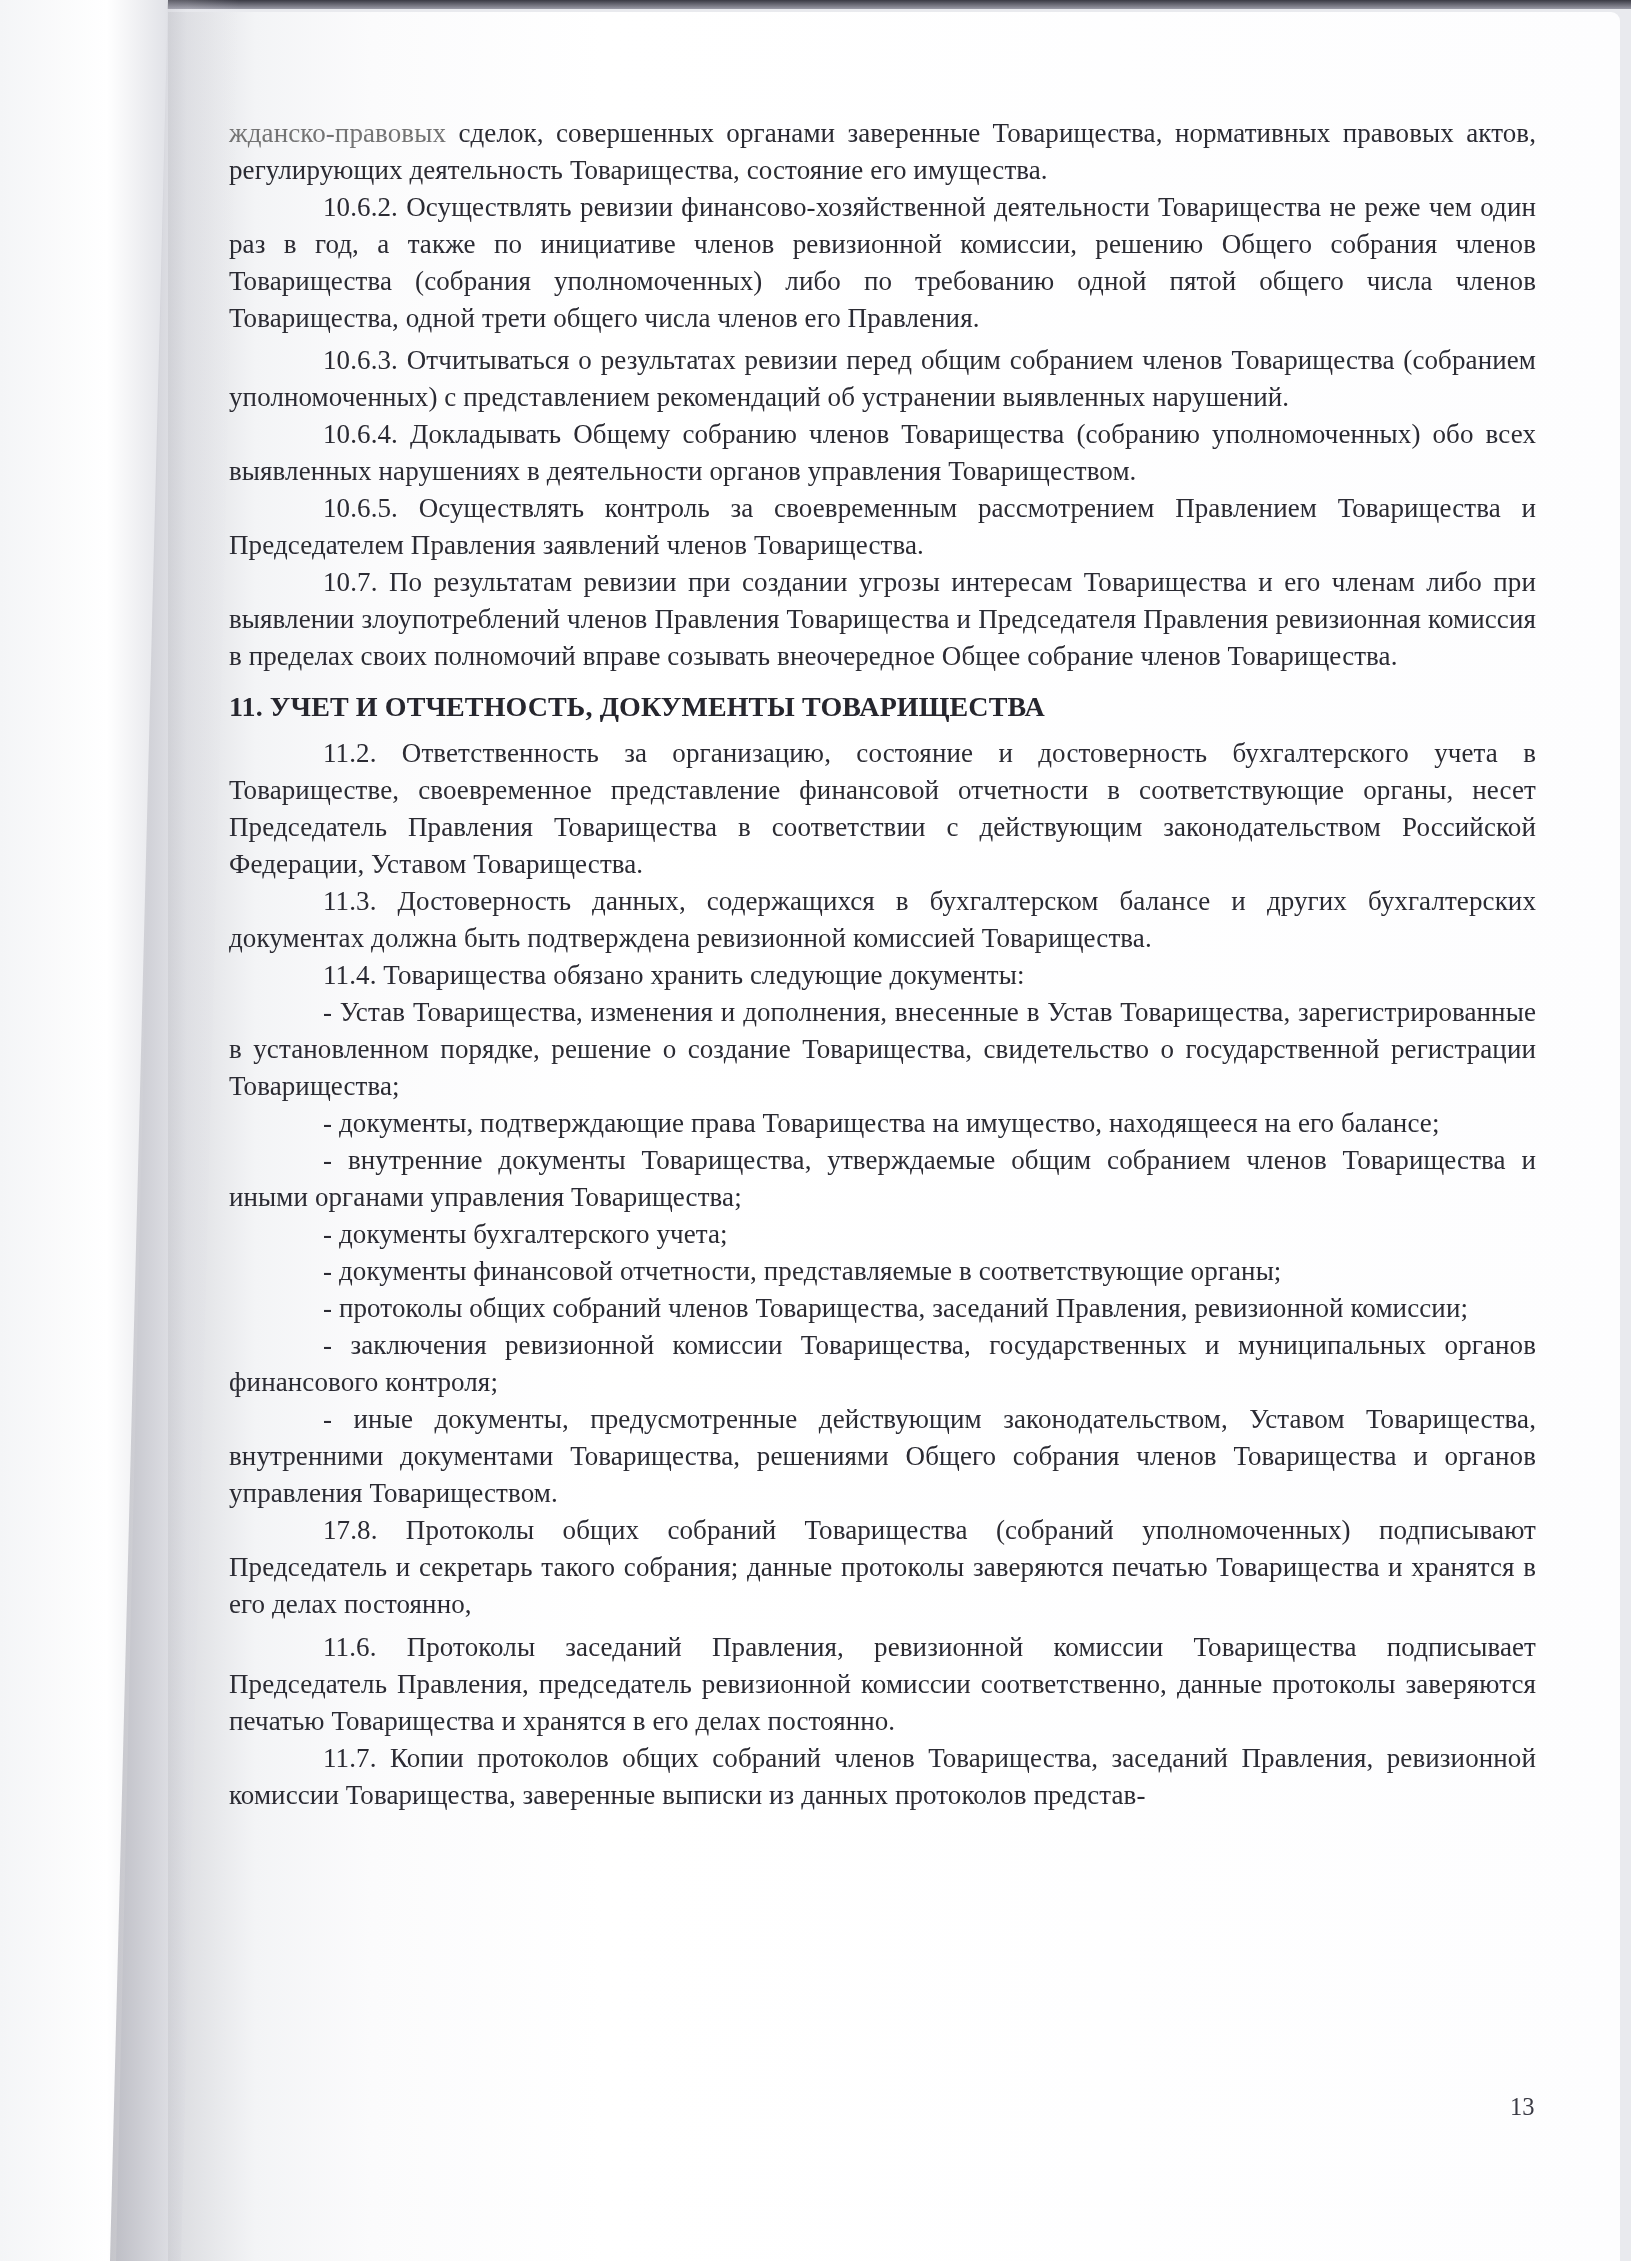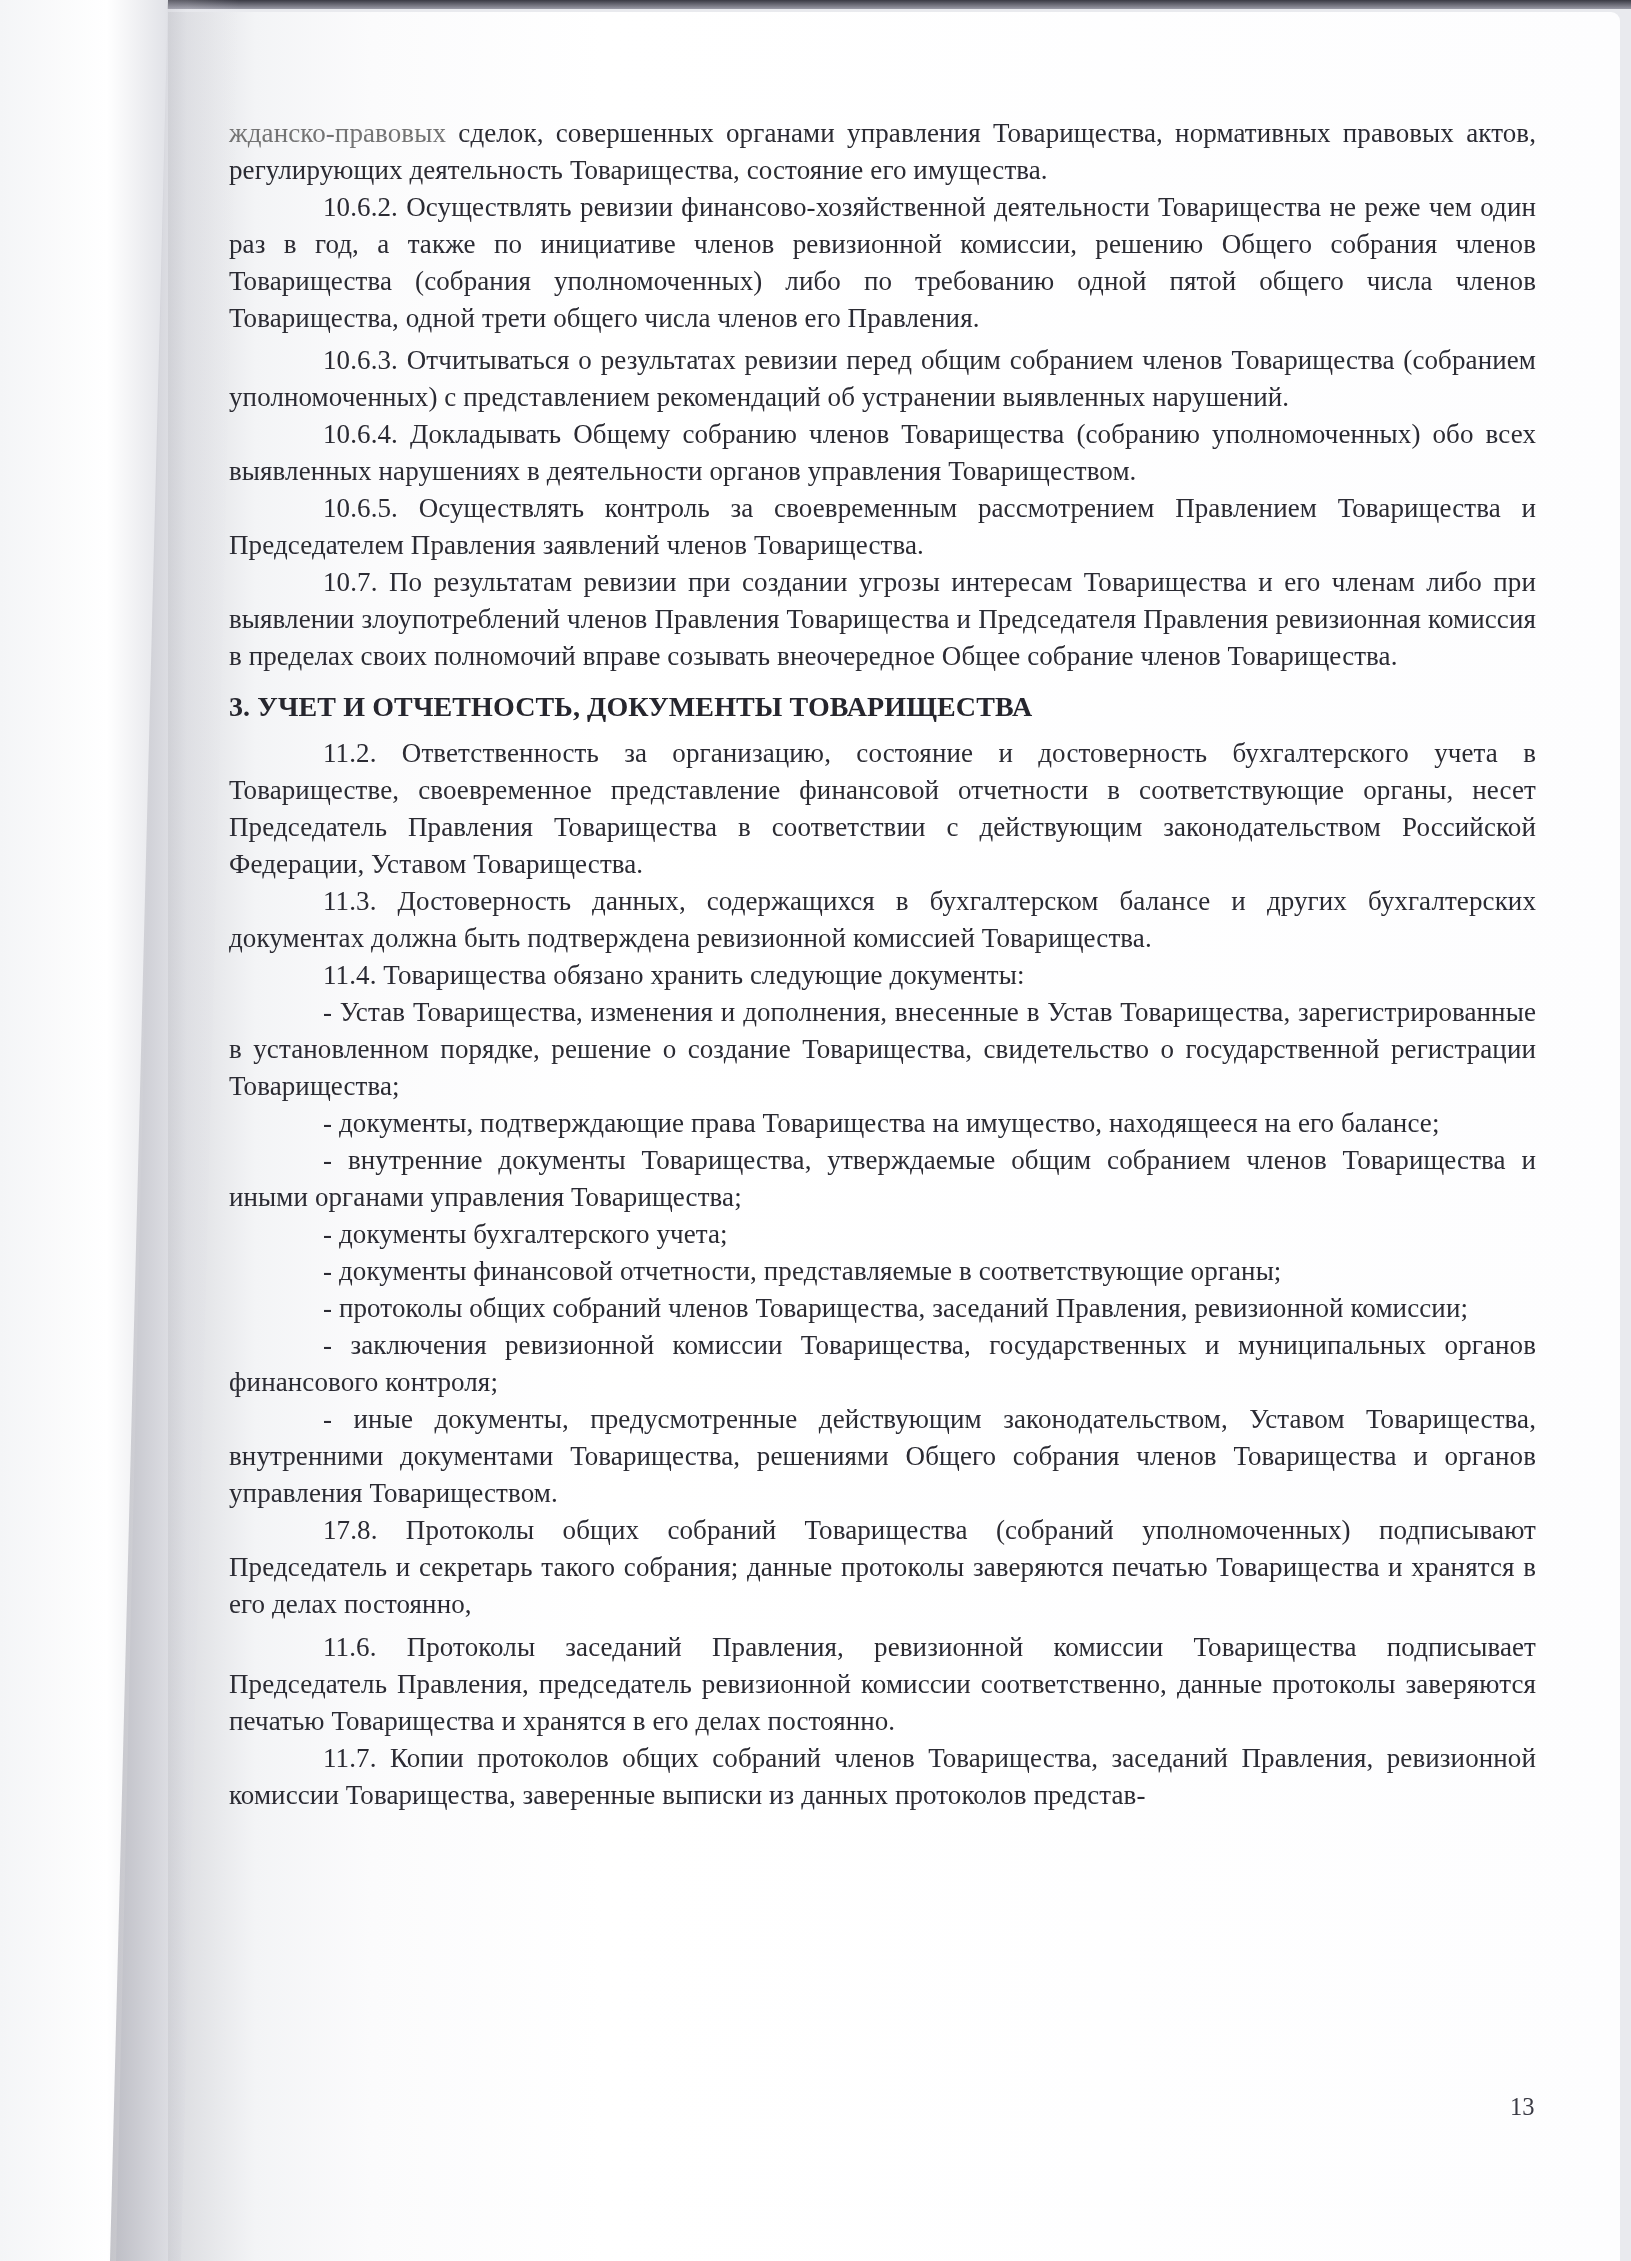--- a/index.html
+++ b/index.html
@@ -83,28 +83,28 @@
   </style>
 </head>
 <body>
 
 <div class="top-edge"></div>
 <div class="left-page"></div>
 <div class="page"></div>
 <div class="fold-shadow"></div>
 
 <div class="content">
-  <p class="p"><span class="fade-start">жданско-правовых</span><span> сделок, совершенных органами управления Товарищества, нормативных правовых актов, регулирующих деятельность Товарищества, состояние его имущества.</span></p>
+  <p class="p"><span class="fade-start">жданско-правовых</span><span> сделок, совершенных органами заверенные Товарищества, нормативных правовых актов, регулирующих деятельность Товарищества, состояние его имущества.</span></p>
   <p class="p indent">10.6.2. Осуществлять ревизии финансово-хозяйственной деятельности Товарищества не реже чем один раз в год, а также по инициативе членов ревизионной комиссии, решению Общего собрания членов Товарищества (собрания уполномоченных) либо по требованию одной пятой общего числа членов Товарищества, одной трети общего числа членов его Правления.</p>
   <p class="p indent gap">10.6.3. Отчитываться о результатах ревизии перед общим собранием членов Товарищества (собранием уполномоченных) с представлением рекомендаций об устранении выявленных нарушений.</p>
   <p class="p indent">10.6.4. Докладывать Общему собранию членов Товарищества (собранию уполномоченных) обо всех выявленных нарушениях в деятельности органов управления Товариществом.</p>
   <p class="p indent">10.6.5. Осуществлять контроль за своевременным рассмотрением Правлением Товарищества и Председателем Правления заявлений членов Товарищества.</p>
   <p class="p indent">10.7. По результатам ревизии при создании угрозы интересам Товарищества и его членам либо при выявлении злоупотреблений членов Правления Товарищества и Председателя Правления ревизионная комиссия в пределах своих полномочий вправе созывать внеочередное Общее собрание членов Товарищества.</p>
 
-  <h2 class="heading">3. УЧЕТ И ОТЧЕТНОСТЬ, ДОКУМЕНТЫ ТОВАРИЩЕСТВА</h2>
+  <h2 class="heading">11. УЧЕТ И ОТЧЕТНОСТЬ, ДОКУМЕНТЫ ТОВАРИЩЕСТВА</h2>
 
   <p class="p indent">11.2. Ответственность за организацию, состояние и достоверность бухгалтерского учета в Товариществе, своевременное представление финансовой отчетности в соответствующие органы, несет Председатель Правления Товарищества в соответствии с действующим законодательством Российской Федерации, Уставом Товарищества.</p>
   <p class="p indent">11.3. Достоверность данных, содержащихся в бухгалтерском балансе и других бухгалтерских документах должна быть подтверждена ревизионной комиссией Товарищества.</p>
   <p class="p indent">11.4. Товарищества обязано хранить следующие документы:</p>
   <p class="p indent">- Устав Товарищества, изменения и дополнения, внесенные в Устав Товарищества, зарегистрированные в установленном порядке, решение о создание Товарищества, свидетельство о государственной регистрации Товарищества;</p>
   <p class="p indent">- документы, подтверждающие права Товарищества на имущество, находящееся на его балансе;</p>
   <p class="p indent">- внутренние документы Товарищества, утверждаемые общим собранием членов Товарищества и иными органами управления Товарищества;</p>
   <p class="p indent">- документы бухгалтерского учета;</p>
   <p class="p indent">- документы финансовой отчетности, представляемые в соответствующие органы;</p>
   <p class="p indent">- протоколы общих собраний членов Товарищества, заседаний Правления, ревизионной комиссии;</p>

